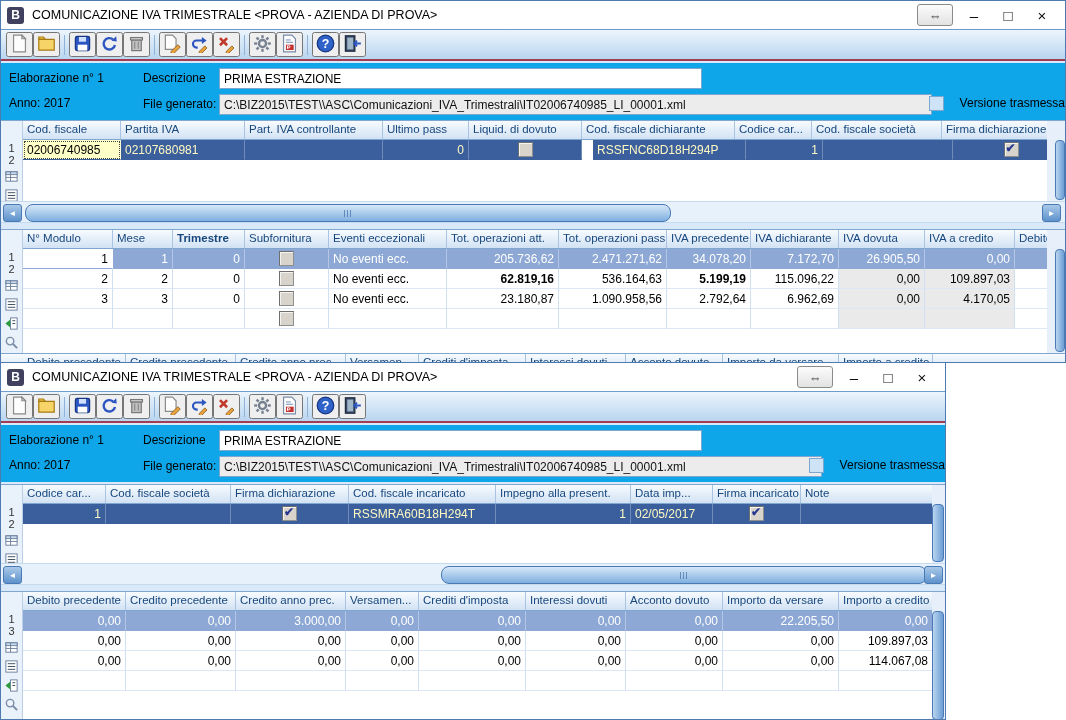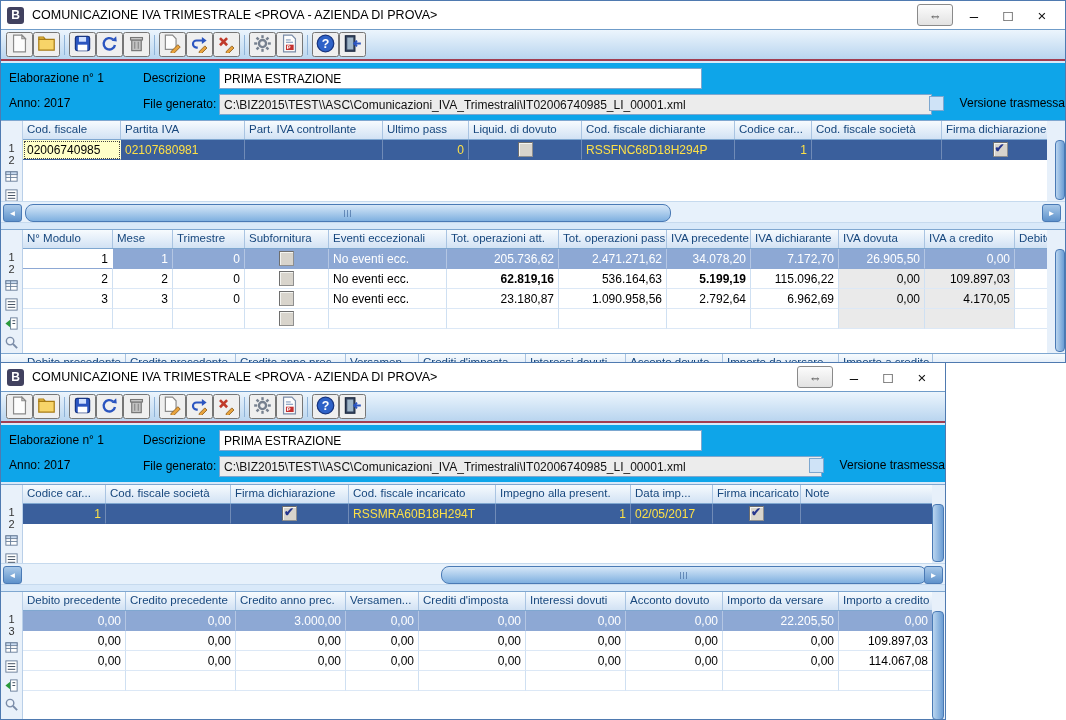--- a/index.html
+++ b/index.html
@@ -57,21 +57,21 @@
   #win0 .gcontent{right:18px}#win1 .gcontent{right:13px}
   .ghead{display:flex;height:19px;background:linear-gradient(#f7fbfe,#d2e2f4);border-bottom:1px solid #7fa7d0;box-sizing:border-box}
   .hcell{box-sizing:border-box;flex:0 0 auto;padding:2px 4px 0;font-size:11.5px;color:#17477d;
          border-right:1px solid #a9c4e2;white-space:nowrap;overflow:hidden}
   .grow{display:flex;height:20px}
   .gcell{box-sizing:border-box;flex:0 0 auto;padding:0 4px;font-size:12px;white-space:nowrap;overflow:hidden;
          border-right:1px solid #cfe0f2;border-bottom:1px solid #dce8f6;display:flex;align-items:center;background:#fff}
   .gcell.n{justify-content:flex-end}
   .gcell.c{justify-content:center}
   .gcell.gray{background:#eaeaea}
-  .grow.dark .gcell{background:#3a5f9c;color:#fde047;border-right-color:rgba(255,255,255,.28);border-bottom-color:#3a5f9c}
+  .grow.dark .gcell{background:#3a5f9c;color:#fef9c3;border-right-color:rgba(255,255,255,.28);border-bottom-color:#3a5f9c}
   .grow.light .gcell{background:#8da8d4;color:#fff;border-right-color:rgba(255,255,255,.35);border-bottom-color:#8da8d4}
   .gcell.fy{background:#ffffc8 !important;color:#000 !important;outline:1px dotted #444;outline-offset:-2px}
   .gcell.fw{background:#fff !important;color:#000 !important}
   .filler{background:#fff}
   .vstrip{position:absolute;top:19px;bottom:1px;border:1px solid #4a7ab5;border-radius:4px;
           background:linear-gradient(90deg,#bad5ef,#6b9dd4)}
   #win0 .vstrip{right:0;width:8px}#win1 .vstrip{right:1px;width:10px}
 
   
   .cbx{width:13px;height:13px;background:#d8d4cc;border:1px solid #8f8f8f;border-top-color:#6e6e6e;border-left-color:#6e6e6e;
@@ -244,21 +244,21 @@
           <span class="hcell" style="width: 117px;">Firma dichiarazione</span>
         </div>
         <div class="grow dark">
           <span class="gcell fy" style="width: 98px;">02006740985</span>
           <span class="gcell" style="width: 124px;">02107680981</span>
           <span class="gcell" style="width: 138px;"></span>
           <span class="gcell n" style="width: 86px;">0</span>
           <span class="gcell c" style="width: 113px;">
             <span class="cbx"></span>
           </span>
-          <span class="gcell" style="width: 153px;">RSSFNC68D18H294P</span>
+          <span class="gcell" style="width: 153px; margin-left: 11px;">RSSFNC68D18H294P</span>
           <span class="gcell n" style="width: 77px;">1</span>
           <span class="gcell" style="width: 130px;"></span>
           <span class="gcell c" style="width: 117px;">
             <span class="cbx checked"></span>
           </span>
         </div>
         <div class="filler" style="height: 41px;"></div>
       </div>
       <div class="vstrip"></div>
     </div>
@@ -293,21 +293,21 @@
           </svg></span>
         <span class="gicon"><svg viewBox="0 0 16 16">
             <circle cx="6.5" cy="6.5" r="4" fill="#eef4fb" stroke="#7a8ca8" stroke-width="1.5"></circle>
             <line x1="9.6" y1="9.6" x2="14" y2="14" stroke="#7a8ca8" stroke-width="2"></line>
           </svg></span>
       </div>
       <div class="gcontent">
         <div class="ghead">
           <span class="hcell" style="width: 90px;">N° Modulo</span>
           <span class="hcell" style="width: 60px;">Mese</span>
-          <span class="hcell" style="width: 72px;">Trimestre</span>
+          <span class="hcell" style="width: 72px; font-weight: bold;">Trimestre</span>
           <span class="hcell" style="width: 84px;">Subfornitura</span>
           <span class="hcell" style="width: 118px;">Eventi eccezionali</span>
           <span class="hcell" style="width: 112px;">Tot. operazioni att.</span>
           <span class="hcell" style="width: 108px;">Tot. operazioni pass.</span>
           <span class="hcell" style="width: 84px;">IVA precedente</span>
           <span class="hcell" style="width: 88px;">IVA dichiarante</span>
           <span class="hcell" style="width: 86px;">IVA dovuta</span>
           <span class="hcell" style="width: 90px;">IVA a credito</span>
           <span class="hcell" style="width: 110px;">Debito precedente</span>
         </div>

